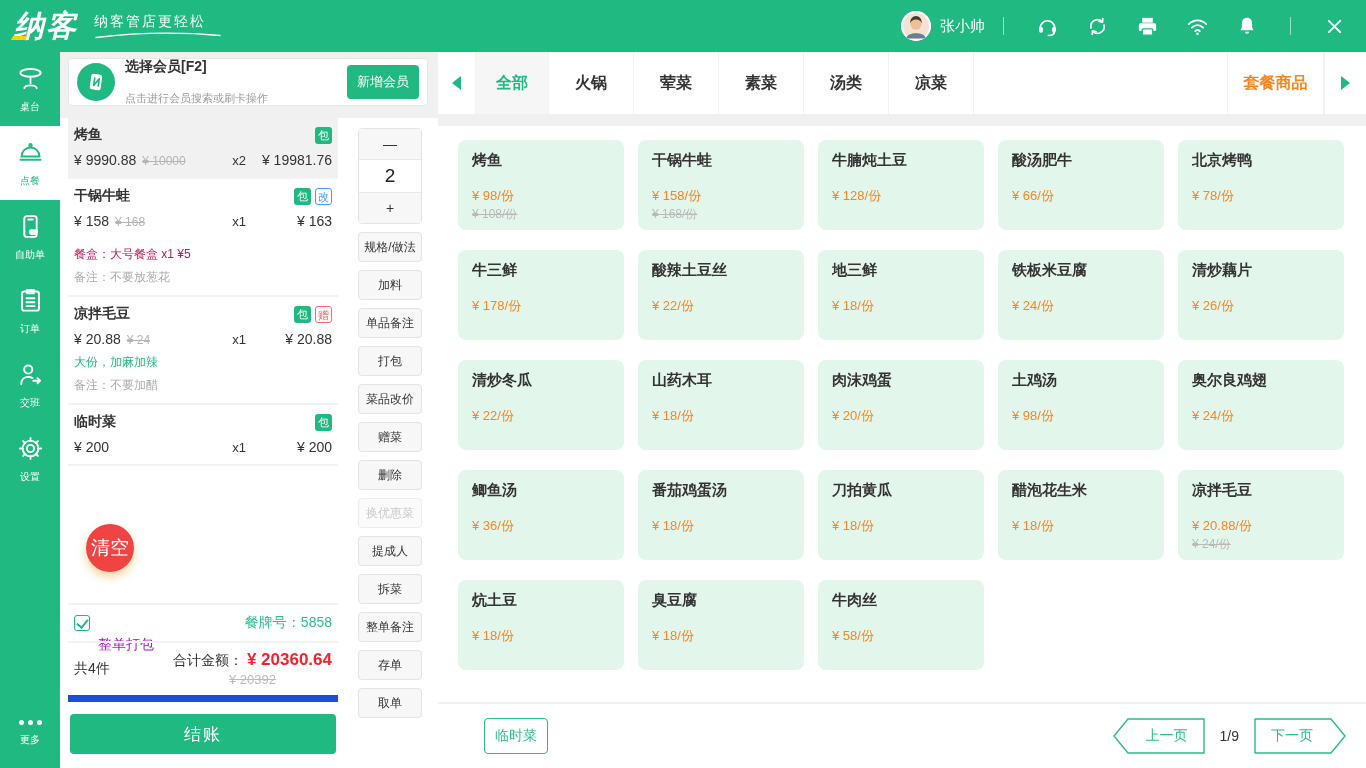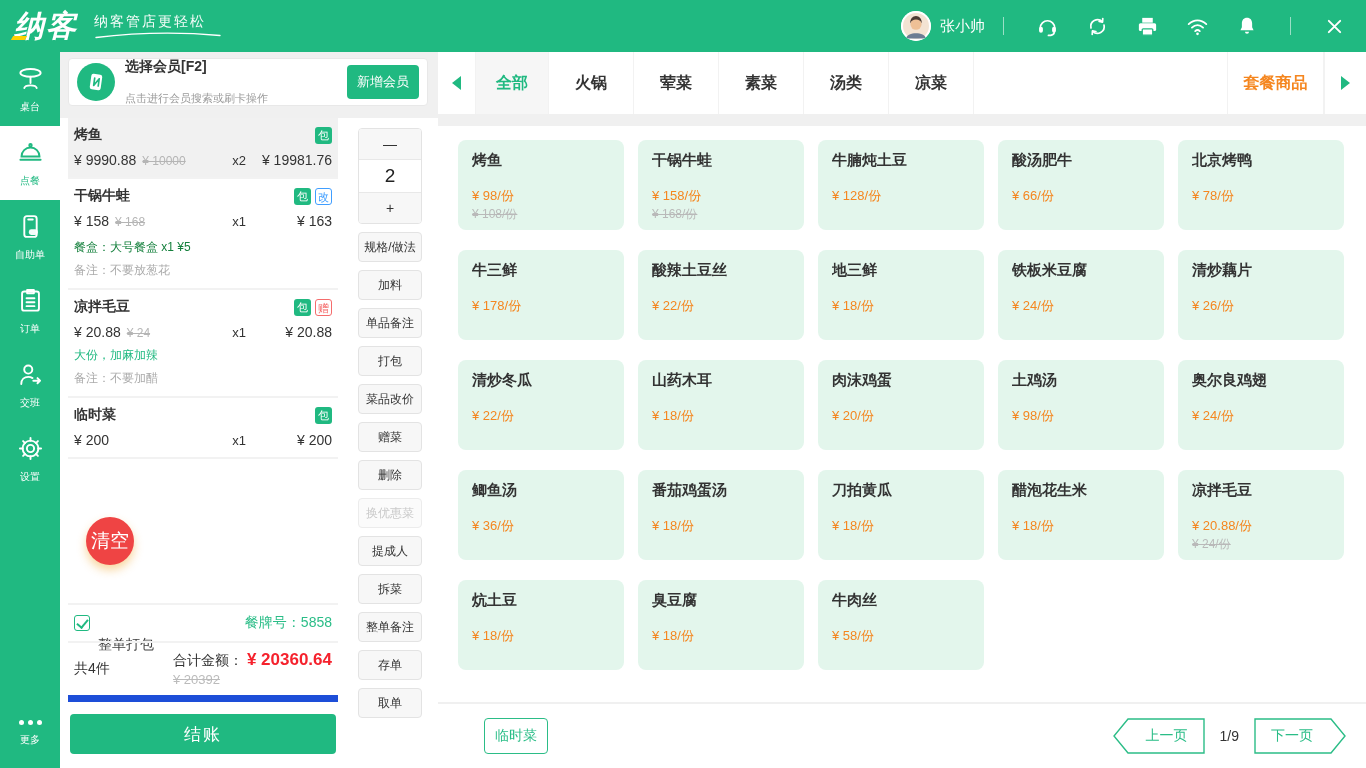--- a/index.html
+++ b/index.html
@@ -57,36 +57,36 @@
   .badge{display:inline-block;width:17px;height:17px;line-height:16px;text-align:center;
     font-size:11px;border-radius:3px;}
   .badge.pack{background:#20b981;color:#fff;}
   .badge.mod{background:#fff;color:#409eff;border:1px solid #409eff;}
   .badge.gift{background:#fff;color:#f56c6c;border:1px solid #f56c6c;}
   .ci-price-row{display:flex;align-items:baseline;margin-top:8px;}
   .ci-price{font-size:14px;color:#333;}
   .ci-orig{font-size:12px;color:#b5b5b5;text-decoration:line-through;margin-left:6px;}
   .ci-qty{font-size:13px;color:#333;margin-left:auto;}
   .ci-total{font-size:14px;color:#333;width:86px;text-align:right;}
-  .ci-addon{font-size:12px;color:#15803d;margin-top:10px;}
+  .ci-addon{font-size:12px;color:#be185d;margin-top:17px;}
   .ci-spec{font-size:12px;color:#20b981;margin-top:7px;}
   .ci-note{font-size:12px;color:#ababab;margin-top:6px;}
   .cart-space{flex:1;position:relative;}
   .clear-btn{position:absolute;left:18px;top:58px;width:48px;height:48px;border-radius:50%;
     background:#ef4444;color:#fff;border:none;font-size:19px;cursor:pointer;
     box-shadow:0 5px 10px rgba(240,163,42,.45);}
   .pack-row{border-top:2px solid #f2f2f2;height:38px;display:flex;align-items:center;padding:0 6px;}
   .chk{width:16px;height:16px;border:1.5px solid #20b981;border-radius:3px;position:relative;cursor:pointer;flex-shrink:0;}
   .chk::after{content:"";position:absolute;left:4px;top:1px;width:5px;height:9px;
     border-right:2px solid #20b981;border-bottom:2px solid #20b981;transform:rotate(40deg);}
-  .pack-lbl{font-size:14px;color:#404040;margin-left:8px;margin-top:44px;}
+  .pack-lbl{font-size:14px;color:#a21caf;margin-left:8px;margin-top:44px;}
   .tag-wrap{margin-left:auto;font-size:14px;color:#2abd87;}
   .sum-row{border-top:2px solid #f2f2f2;padding:7px 6px 8px 6px;display:flex;align-items:center;}
   .sum-count{font-size:14px;color:#333;align-self:center;}
-  .sum-right{margin-left:auto;text-align:left;}
+  .sum-right{margin-left:auto;text-align:center;}
   .sum-line{font-size:14px;color:#333;}
   .sum-total{font-size:17px;font-weight:bold;color:#f5222d;}
   .sum-orig{font-size:13px;color:#bbb;text-decoration:line-through;margin-top:2px;}
   .checkout-row{border-top:7px solid #1d4ed8;padding:12px 2px 14px 2px;}
   .checkout-btn{width:100%;height:40px;background:#20b981;color:#fff;border:none;border-radius:4px;
     font-size:17px;cursor:pointer;letter-spacing:2px;}
 
   
   .action-col{width:64px;margin-left:20px;margin-top:10px;display:flex;flex-direction:column;gap:8px;}
   .stepper{border:1px solid #e3e3e3;border-radius:4px;overflow:hidden;flex-shrink:0;}

